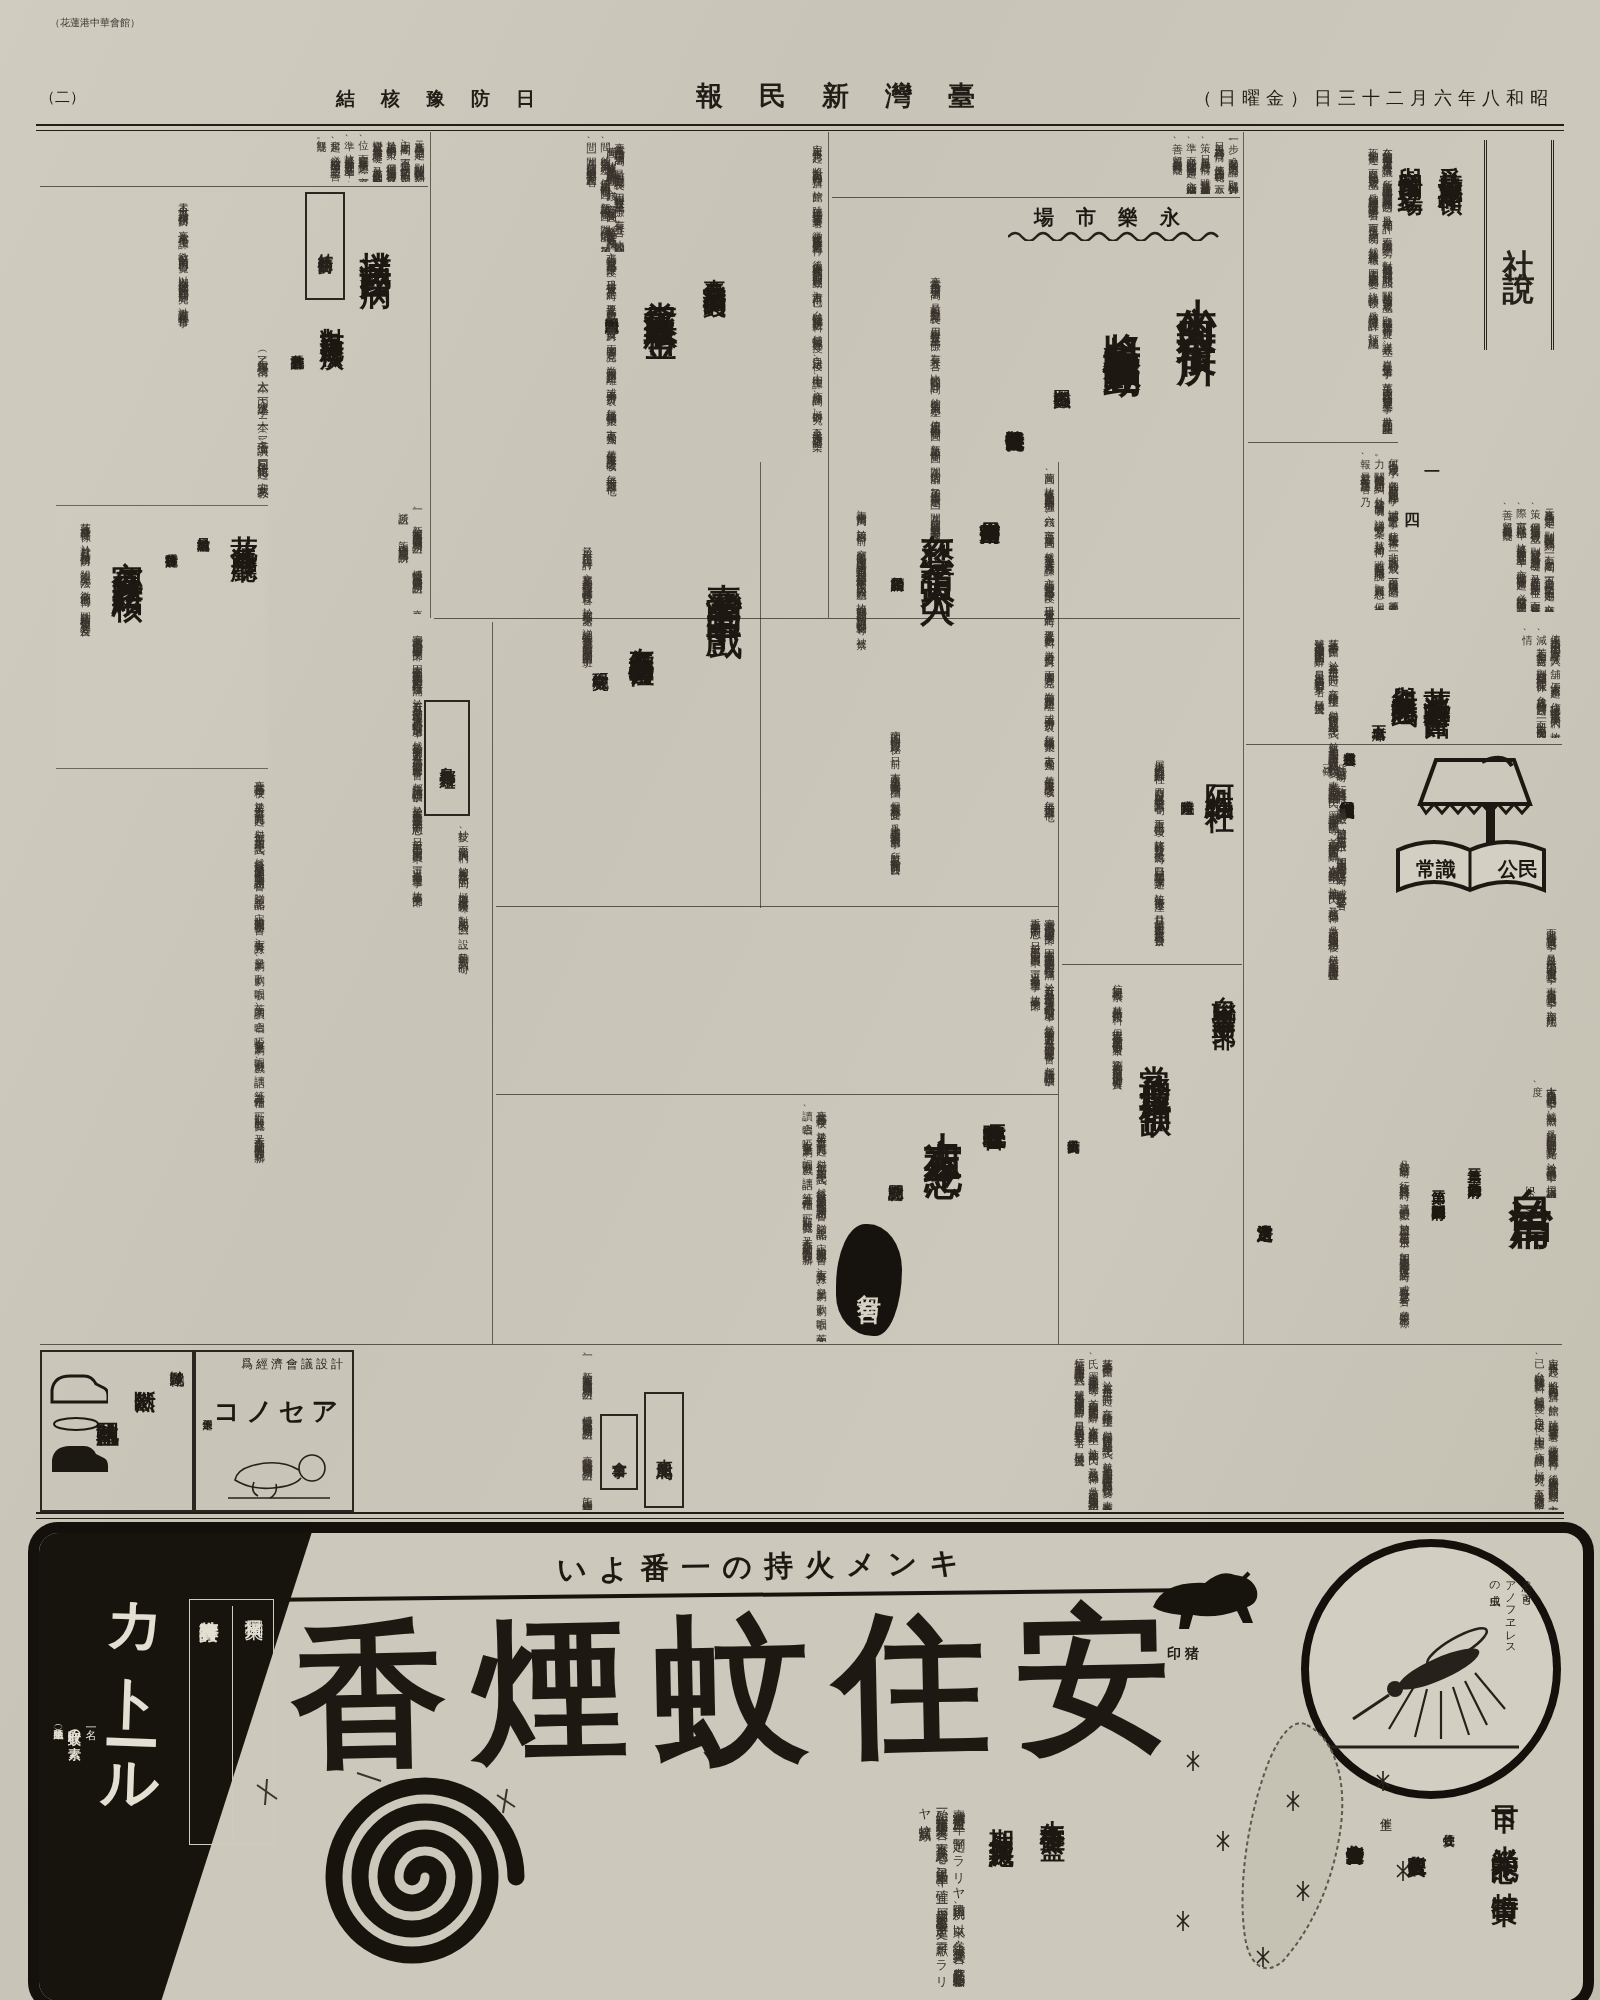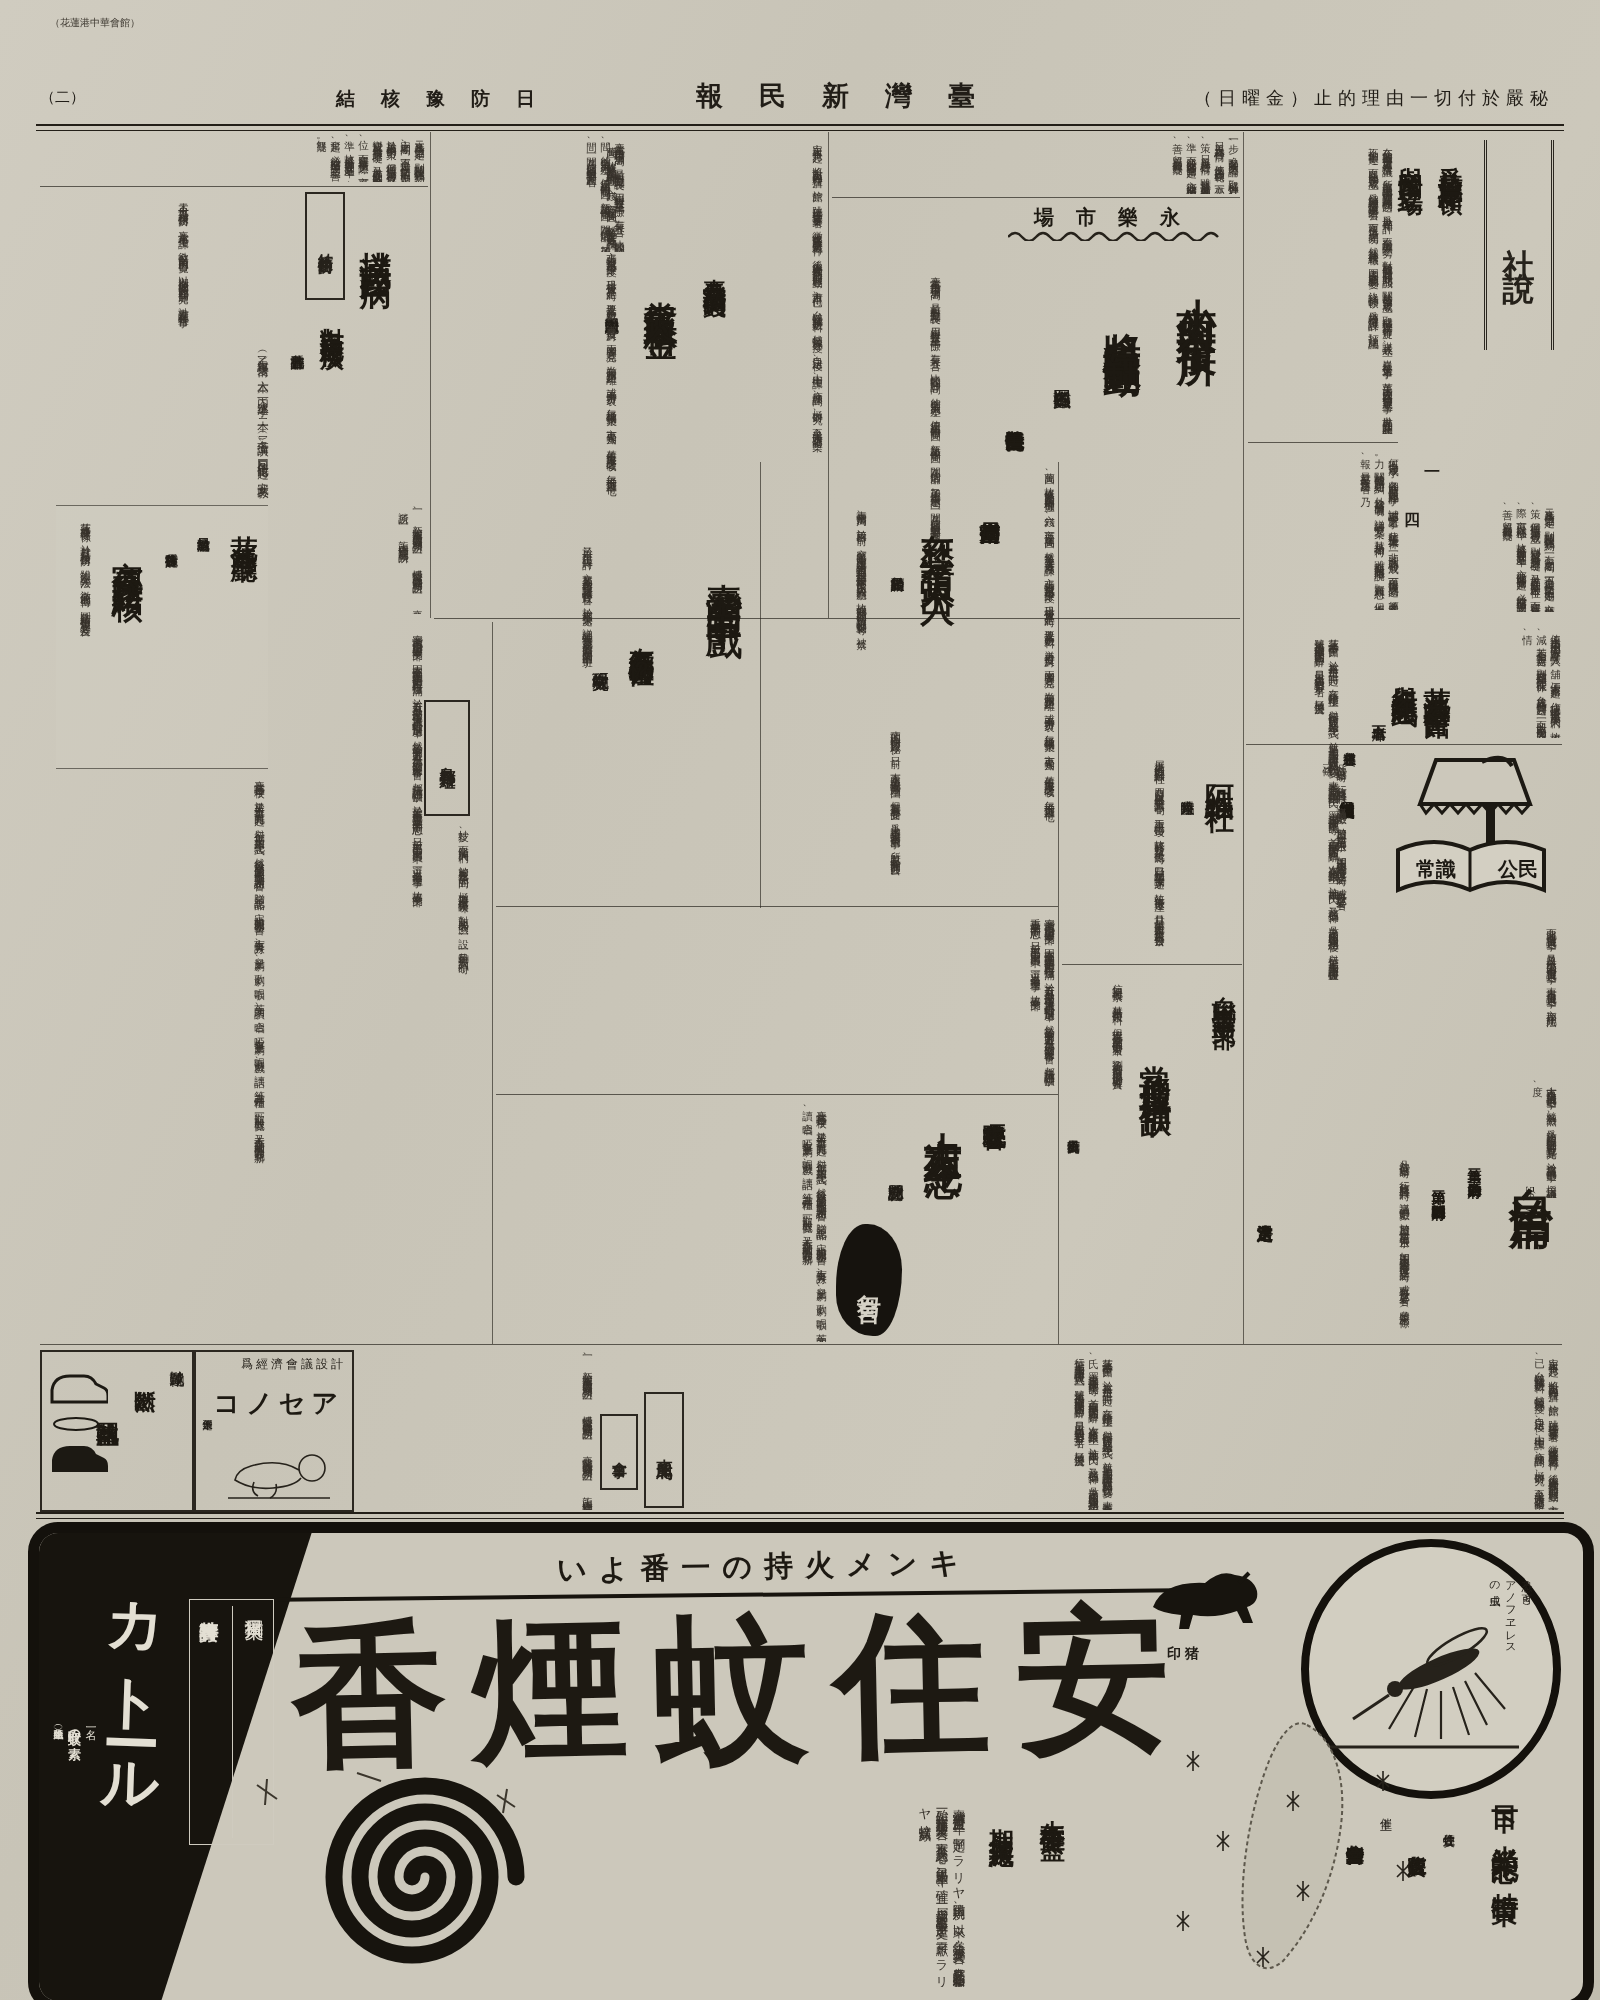--- a/index.html
+++ b/index.html
@@ -37,21 +37,21 @@
 </head>
 <body>
 
 <div id="page">
 
   <div class="note">（花蓮港中華會館）</div>
   <div class="mast">
     <span class="pg">（二）</span>
     <span class="issue">結核豫防日</span>
     <span class="mtitle">報民新灣臺</span>
-    <span class="mdate">（日曜金）止的理由一切付於嚴秘</span>
+    <span class="mdate">（日曜金）日三十二月六年八和昭</span>
   </div>
   <div class="dbl" style="left:36px;top:124px;width:1528px;"></div>
 
   <div class="vr" style="left:430px;top:132px;height:486px"></div>
   <div class="vr" style="left:828px;top:132px;height:486px"></div>
   <div class="vr" style="left:1243px;top:132px;height:1212px"></div>
   <div class="vr" style="left:1058px;top:462px;height:882px"></div>
   <div class="vr" style="left:492px;top:622px;height:722px"></div>
   <div class="vr" style="left:760px;top:462px;height:446px"></div>
   <div class="hrul" style="left:434px;top:618px;width:806px"></div>
@@ -220,21 +220,21 @@
         <ellipse cx="30" cy="64" rx="22" ry="6" fill="none" stroke="#1c1913" stroke-width="2"></ellipse>
       </svg>
       <div class="cluster" style="right:6px;top:8px;height:142px;gap:8px">
         <div class="c" style="font-size:15px">運動靴は</div>
         <div class="c hl" style="font-size:21px;margin-top:14px">斷然</div>
         <div class="c hl" style="font-size:23px;margin-top:44px">國益靴</div>
       </div>
     </div>
     <div style="position:absolute;left:154px;top:2px;width:156px;height:158px;border:2px solid #2b2720">
       <div style="position:absolute;right:6px;top:4px;font-size:12px;letter-spacing:3px">爲經濟會議設計</div>
-      <div class="hl" style="position:absolute;right:8px;top:34px;font-size:26px;letter-spacing:6px">コノセア</div>
+      <div class="hl" style="position:absolute;right:8px;top:42px;font-size:26px;letter-spacing:6px">コノセア</div>
       <div class="col" style="left:4px;top:60px;height:90px;font-size:10px">定價五十錢</div>
       <svg style="position:absolute;left:28px;bottom:6px" width="110" height="64" viewBox="0 0 110 64">
         <circle cx="88" cy="28" r="13" class="smark"></circle>
         <path d="M75 30 q-20 -12 -48 -4 q-14 4 -16 14 q16 10 38 8 q22 -2 28 -10" class="smark"></path>
         <path d="M30 42 q-4 10 4 14 M52 44 q2 10 -6 14" class="smark"></path>
         <path d="M4 58 L106 58" class="smark"></path>
       </svg>
     </div>
     <div class="bt" style="position:absolute;left:316px;top:2px;width:238px;height:160px">一、新公園事務所內健康相談所　一、博愛醫院內健康相談所　一、臺北醫院內健康相談所　一、龍山寺仁濟院相談所</div>
     <div class="boxt" style="left:560px;top:66px;width:34px;height:72px;font-size:15px">會事</div>

